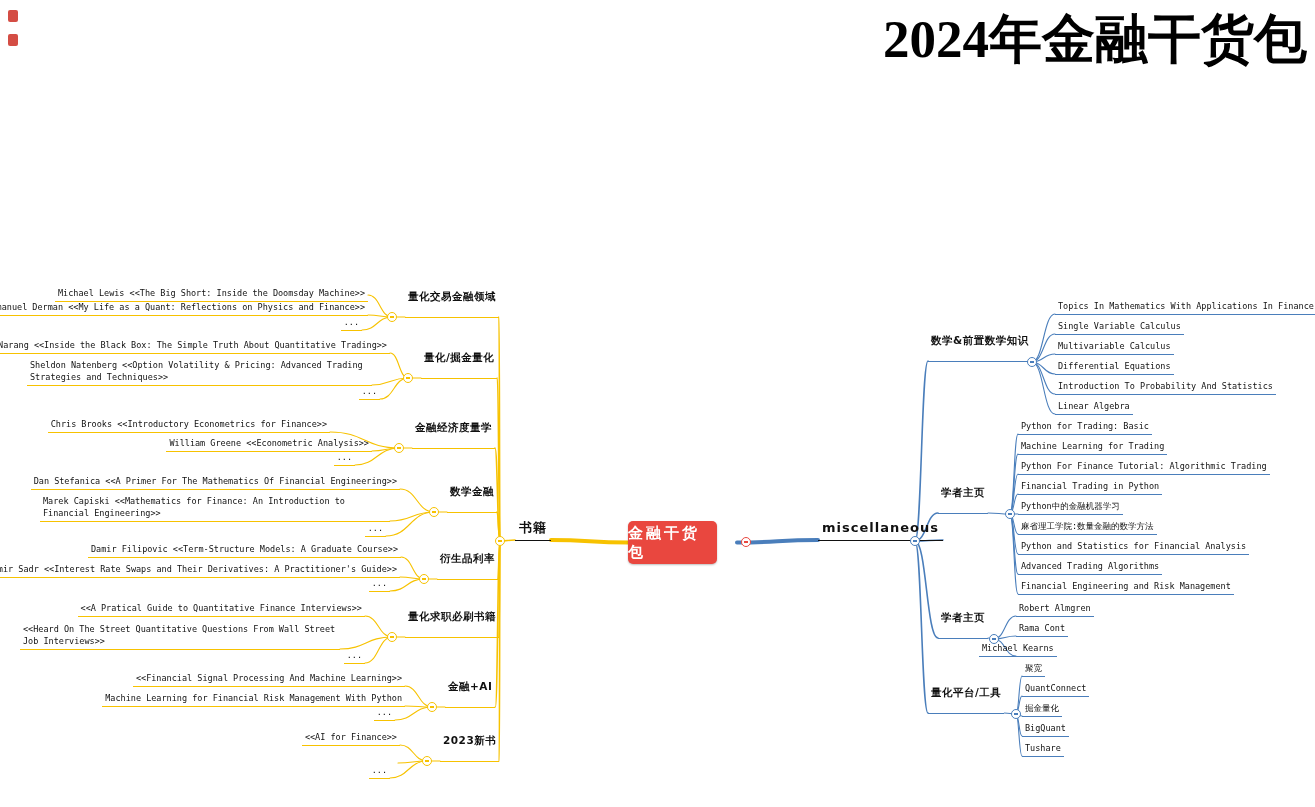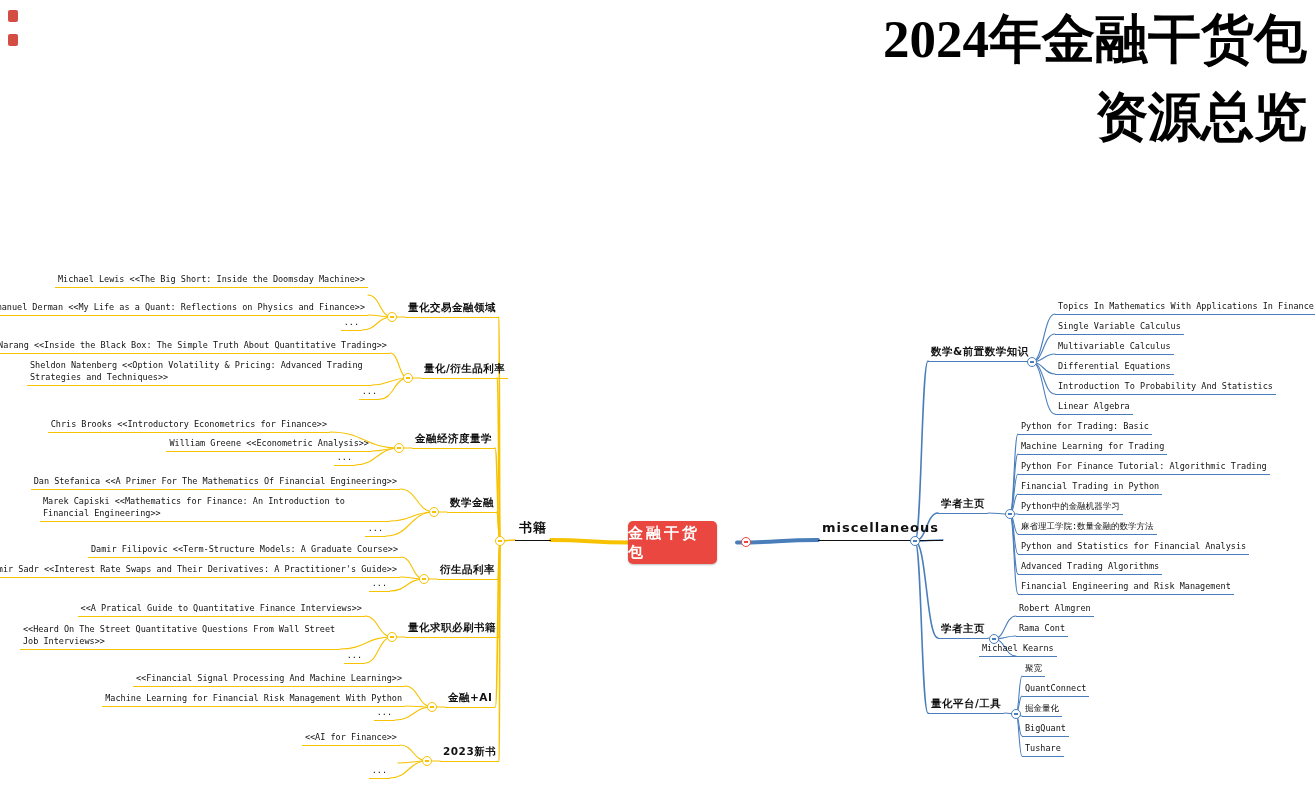--- a/index.html
+++ b/index.html
@@ -15,21 +15,21 @@
 
   .node{position:absolute;font-size:8.5px;line-height:1.35;color:#111;
         padding:1px 3px 2px 3px;border-bottom:1.2px solid;cursor:default;
         font-family:"DejaVu Sans Mono",monospace}
   .leaf{white-space:nowrap}
   .wrap{white-space:normal;text-align:left}
   .yl{border-color:var(--yellow)}
   .bl{border-color:var(--blue)}
 
   .cat{font-size:10.5px;font-weight:bold;white-space:nowrap;letter-spacing:.5px;
-       font-family:"DejaVu Sans",sans-serif;padding-bottom:3px}
+       font-family:"DejaVu Sans",sans-serif;padding-bottom:14px}
   .main{font-size:13px;font-weight:bold;letter-spacing:1px;white-space:nowrap;
         font-family:"DejaVu Sans",sans-serif;padding:2px 4px 3px 4px;border-bottom:1.6px solid}
 
   #root{position:absolute;left:628px;top:521px;width:89px;height:43px;
         background:var(--red);border-radius:5px;color:#fff;
         display:flex;align-items:center;justify-content:center;
         font-size:15px;font-weight:bold;letter-spacing:3px;
         font-family:"DejaVu Sans",sans-serif;box-shadow:0 1px 2px rgba(0,0,0,.25)}
 
   .dot{position:absolute;width:10px;height:10px;border-radius:50%;background:#fff;
@@ -125,38 +125,37 @@
       <path d="M 1016 714 C 1019 714, 1019 716, 1022 716" stroke="#4a7ebb" stroke-width="1.1" fill="none" stroke-linecap="round"></path>
       <path d="M 1016 714 C 1019 714, 1019 736, 1022 736" stroke="#4a7ebb" stroke-width="1.1" fill="none" stroke-linecap="round"></path>
       <path d="M 1016 714 C 1019 714, 1019 756, 1022 756" stroke="#4a7ebb" stroke-width="1.1" fill="none" stroke-linecap="round"></path>
     </svg>
 
   <div class="mark" style="left:8px;top:10px"></div>
   <div class="mark" style="left:8px;top:34px"></div>
 
   <div id="title">
     <div>2024年金融干货包</div>
-    <div>资源总览</div>
   </div>
 
   <div id="root">金融干货包</div>
 
   <div class="node yl main" style="left:515px;bottom:266px">书籍</div>
   <div class="node bl main" style="left:818px;bottom:266px">miscellaneous</div>
 
-  <div class="node yl leaf" style="right:947px;bottom:519px">Michael Lewis &lt;&lt;The Big Short: Inside the Doomsday Machine&gt;&gt;</div>
+  <div class="node yl leaf" style="right:947px;bottom:505px">Michael Lewis &lt;&lt;The Big Short: Inside the Doomsday Machine&gt;&gt;</div>
   <div class="node yl leaf" style="right:947px;bottom:491px">Emanuel Derman &lt;&lt;My Life as a Quant: Reflections on Physics and Finance&gt;&gt;</div>
   <div class="node yl leaf" style="right:953px;bottom:476px">...</div>
   <div class="node yl cat" style="left:405px;bottom:489px">量化交易金融领域</div>
   <div class="dot y" style="left:387px;top:312px"></div>
 
   <div class="node yl leaf" style="right:925px;bottom:453px">Rishi Narang &lt;&lt;Inside the Black Box: The Simple Truth About Quantitative Trading&gt;&gt;</div>
   <div class="node yl wrap" style="right:943px;bottom:421px;width:345px">Sheldon Natenberg &lt;&lt;Option Volatility &amp; Pricing: Advanced Trading Strategies and Techniques&gt;&gt;</div>
   <div class="node yl leaf" style="right:935px;bottom:407px">...</div>
-  <div class="node yl cat" style="left:421px;bottom:428px">量化/衍生品利率</div>
+  <div class="node yl cat" style="left:421px;bottom:428px">量化/掘金量化</div>
   <div class="dot y" style="left:403px;top:373px"></div>
 
   <div class="node yl leaf" style="right:985px;bottom:374px">Chris Brooks &lt;&lt;Introductory Econometrics for Finance&gt;&gt;</div>
   <div class="node yl leaf" style="right:943px;bottom:355px">William Greene &lt;&lt;Econometric Analysis&gt;&gt;</div>
   <div class="node yl leaf" style="right:960px;bottom:341px">...</div>
   <div class="node yl cat" style="left:412px;bottom:358px">金融经济度量学</div>
   <div class="dot y" style="left:394px;top:443px"></div>
 
   <div class="node yl leaf" style="right:915px;bottom:317px">Dan Stefanica &lt;&lt;A Primer For The Mathematics Of Financial Engineering&gt;&gt;</div>
   <div class="node yl wrap" style="right:925px;bottom:285px;width:350px">Marek Capiski &lt;&lt;Mathematics for Finance: An Introduction to Financial Engineering&gt;&gt;</div>

